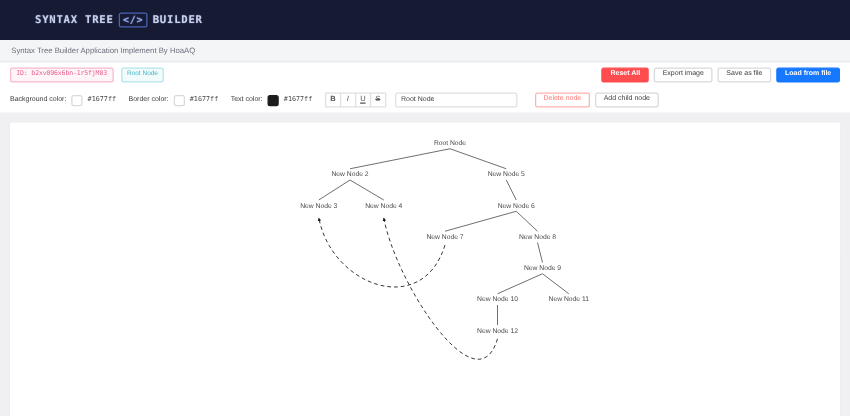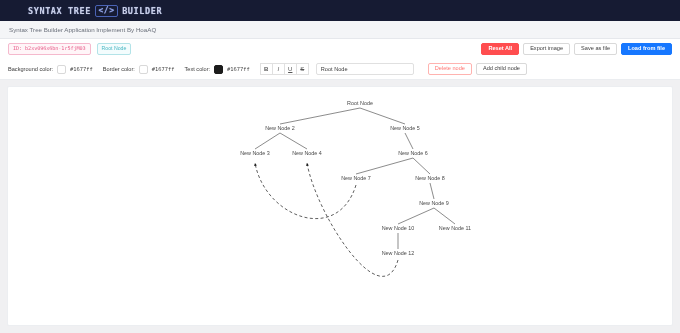--- a/index.html
+++ b/index.html
@@ -6,21 +6,21 @@
   html, body {
     margin: 0; padding: 0;
     width: 680px; height: 333px;
     overflow: hidden;
     background: #f0f0f2;
     font-family: "Liberation Sans", sans-serif;
   }
 
   
   .header {
-    height: 21px;
+    height: 32px;
     background: #161b33;
     display: flex;
     align-items: center;
     padding-left: 28px;
   }
   .logo {
     display: flex;
     align-items: center;
     gap: 4px;
     font-family: "DejaVu Sans Mono", monospace;

